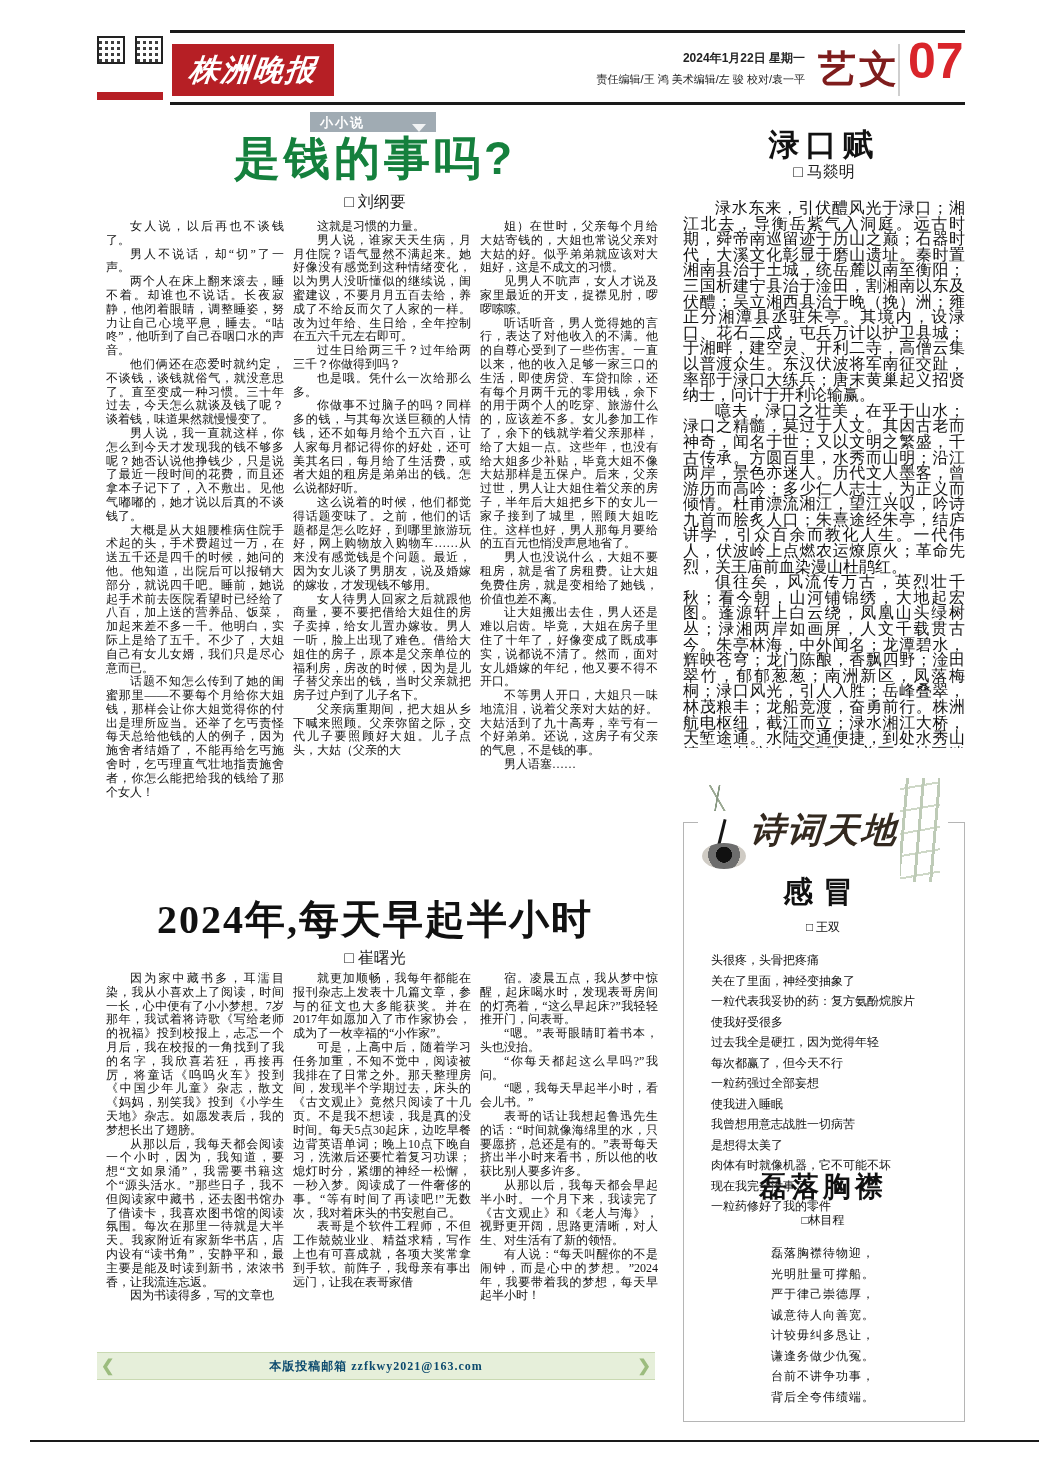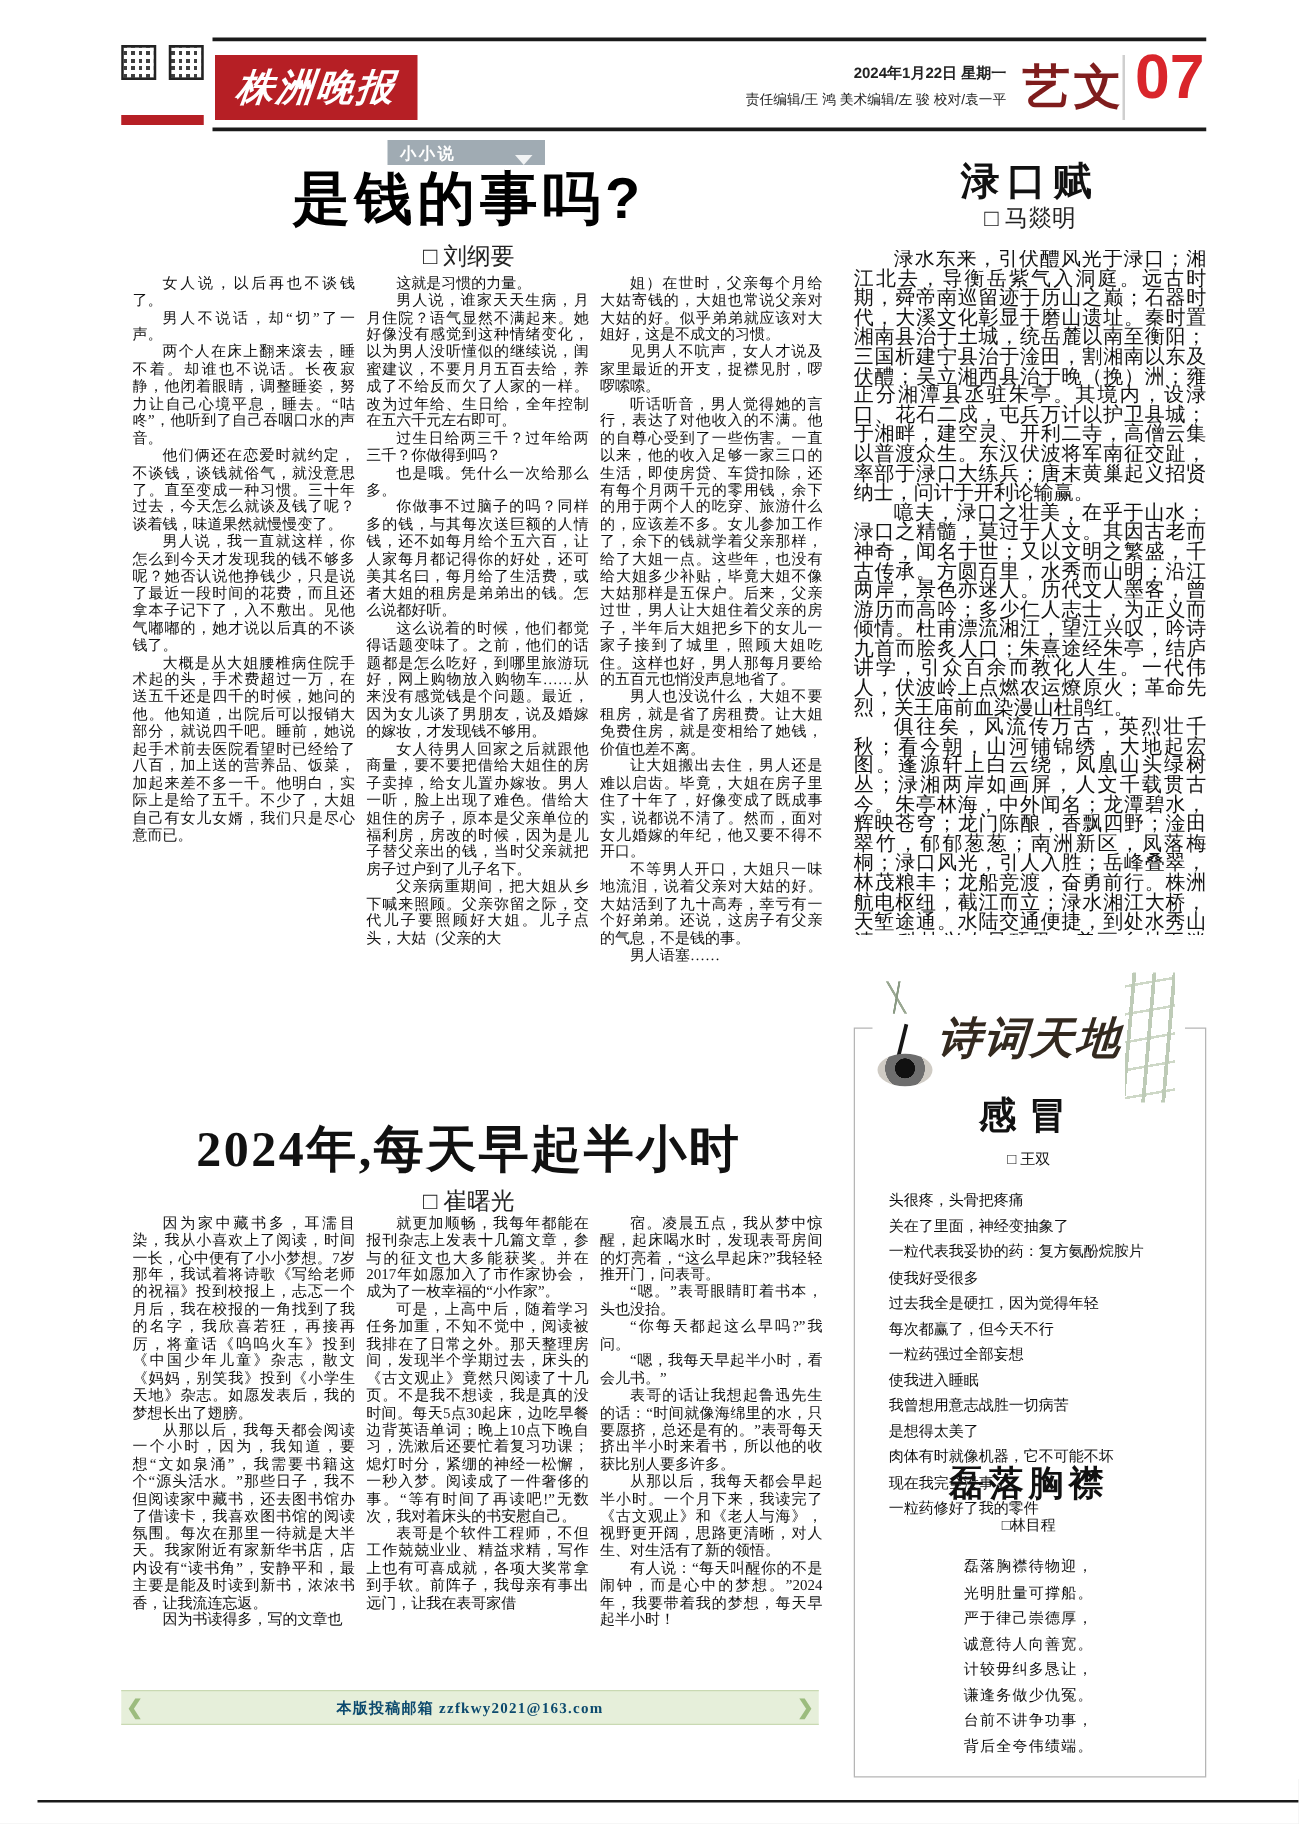--- a/index.html
+++ b/index.html
@@ -25,22 +25,22 @@
                  font-family:"Liberation Sans",sans-serif;letter-spacing:3px;}
   .hdr-divider{position:absolute;left:898px;top:44px;width:2px;height:52px;background:#cfcfcf;}
   .page-num{position:absolute;left:908px;top:32px;font-size:50px;font-weight:900;color:#d9252b;
             font-family:"Liberation Sans",sans-serif;}
   
   .badge{position:absolute;left:310px;top:112px;width:126px;height:20px;background:#a0abb3;
          display:flex;align-items:flex-end;justify-content:space-between;padding:0 10px;box-sizing:border-box;}
   .badge .blabel{color:#fff;font-size:13px;font-weight:bold;letter-spacing:2px;}
   .badge .tri{width:0;height:0;border-left:7px solid transparent;border-right:7px solid transparent;border-top:8px solid #ffffff;opacity:.85;}
   .t1{position:absolute;left:95px;top:128px;width:560px;text-align:center;font-size:46px;font-weight:900;
-      font-family:"Liberation Sans","DejaVu Sans",sans-serif;letter-spacing:4px;color:#000000;}
-  .byline{font-size:19px;color:#222;text-align:center;}
+      font-family:"Liberation Sans","DejaVu Sans",sans-serif;letter-spacing:4px;color:#15803d;}
+  .byline{font-size:16px;color:#222;text-align:center;}
   .by1{position:absolute;left:95px;top:192px;width:560px;}
   .cols{position:absolute;display:flex;gap:9px;}
   .cols1{left:106px;top:220px;width:552px;height:668px;}
   .col{width:178px;height:100%;overflow:hidden;font-size:12px;line-height:13.8px;text-align:justify;}
   .para{text-indent:2em;margin:0;}
   
   .fu-title{position:absolute;left:683px;top:124px;width:282px;text-align:center;
             font-size:31px;font-weight:900;letter-spacing:6px;}
   .fu-author{position:absolute;left:683px;top:162px;width:282px;}
   .fu-body{position:absolute;left:683px;top:200px;width:282px;height:548px;overflow:hidden;
@@ -121,20 +121,21 @@
   <div class="byline by1">□ 刘纲要</div>
 
   <div class="cols cols1">
     <div class="col">
         <p class="para">女人说，以后再也不谈钱了。</p>
         <p class="para">男人不说话，却“切”了一声。</p>
         <p class="para">两个人在床上翻来滚去，睡不着。却谁也不说话。长夜寂静，他闭着眼睛，调整睡姿，努力让自己心境平息，睡去。“咕咚”，他听到了自己吞咽口水的声音。</p>
         <p class="para">他们俩还在恋爱时就约定，不谈钱，谈钱就俗气，就没意思了。直至变成一种习惯。三十年过去，今天怎么就谈及钱了呢？谈着钱，味道果然就慢慢变了。</p>
         <p class="para">男人说，我一直就这样，你怎么到今天才发现我的钱不够多呢？她否认说他挣钱少，只是说了最近一段时间的花费，而且还拿本子记下了，入不敷出。见他气嘟嘟的，她才说以后真的不谈钱了。</p>
         <p class="para">大概是从大姐腰椎病住院手术起的头，手术费超过一万，在送五千还是四千的时候，她问的他。他知道，出院后可以报销大部分，就说四千吧。睡前，她说起手术前去医院看望时已经给了八百，加上送的营养品、饭菜，加起来差不多一千。他明白，实际上是给了五千。不少了，大姐自己有女儿女婿，我们只是尽心意而已。</p>
+        <p class="para">话题不知怎么传到了她的闺蜜那里——不要每个月给你大姐钱，那样会让你大姐觉得你的付出是理所应当。还举了乞丐责怪每天总给他钱的人的例子，因为施舍者结婚了，不能再给乞丐施舍时，乞丐理直气壮地指责施舍者，你怎么能把给我的钱给了那个女人！</p>
       </div>
     <div class="col">
         <p class="para">这就是习惯的力量。</p>
         <p class="para">男人说，谁家天天生病，月月住院？语气显然不满起来。她好像没有感觉到这种情绪变化，以为男人没听懂似的继续说，闺蜜建议，不要月月五百去给，养成了不给反而欠了人家的一样。改为过年给、生日给，全年控制在五六千元左右即可。</p>
         <p class="para">过生日给两三千？过年给两三千？你做得到吗？</p>
         <p class="para">也是哦。凭什么一次给那么多。</p>
         <p class="para">你做事不过脑子的吗？同样多的钱，与其每次送巨额的人情钱，还不如每月给个五六百，让人家每月都记得你的好处，还可美其名曰，每月给了生活费，或者大姐的租房是弟弟出的钱。怎么说都好听。</p>
         <p class="para">这么说着的时候，他们都觉得话题变味了。之前，他们的话题都是怎么吃好，到哪里旅游玩好，网上购物放入购物车……从来没有感觉钱是个问题。最近，因为女儿谈了男朋友，说及婚嫁的嫁妆，才发现钱不够用。</p>
         <p class="para">女人待男人回家之后就跟他商量，要不要把借给大姐住的房子卖掉，给女儿置办嫁妆。男人一听，脸上出现了难色。借给大姐住的房子，原本是父亲单位的福利房，房改的时候，因为是儿子替父亲出的钱，当时父亲就把房子过户到了儿子名下。</p>
         <p class="para">父亲病重期间，把大姐从乡下喊来照顾。父亲弥留之际，交代儿子要照顾好大姐。儿子点头，大姑（父亲的大</p>

